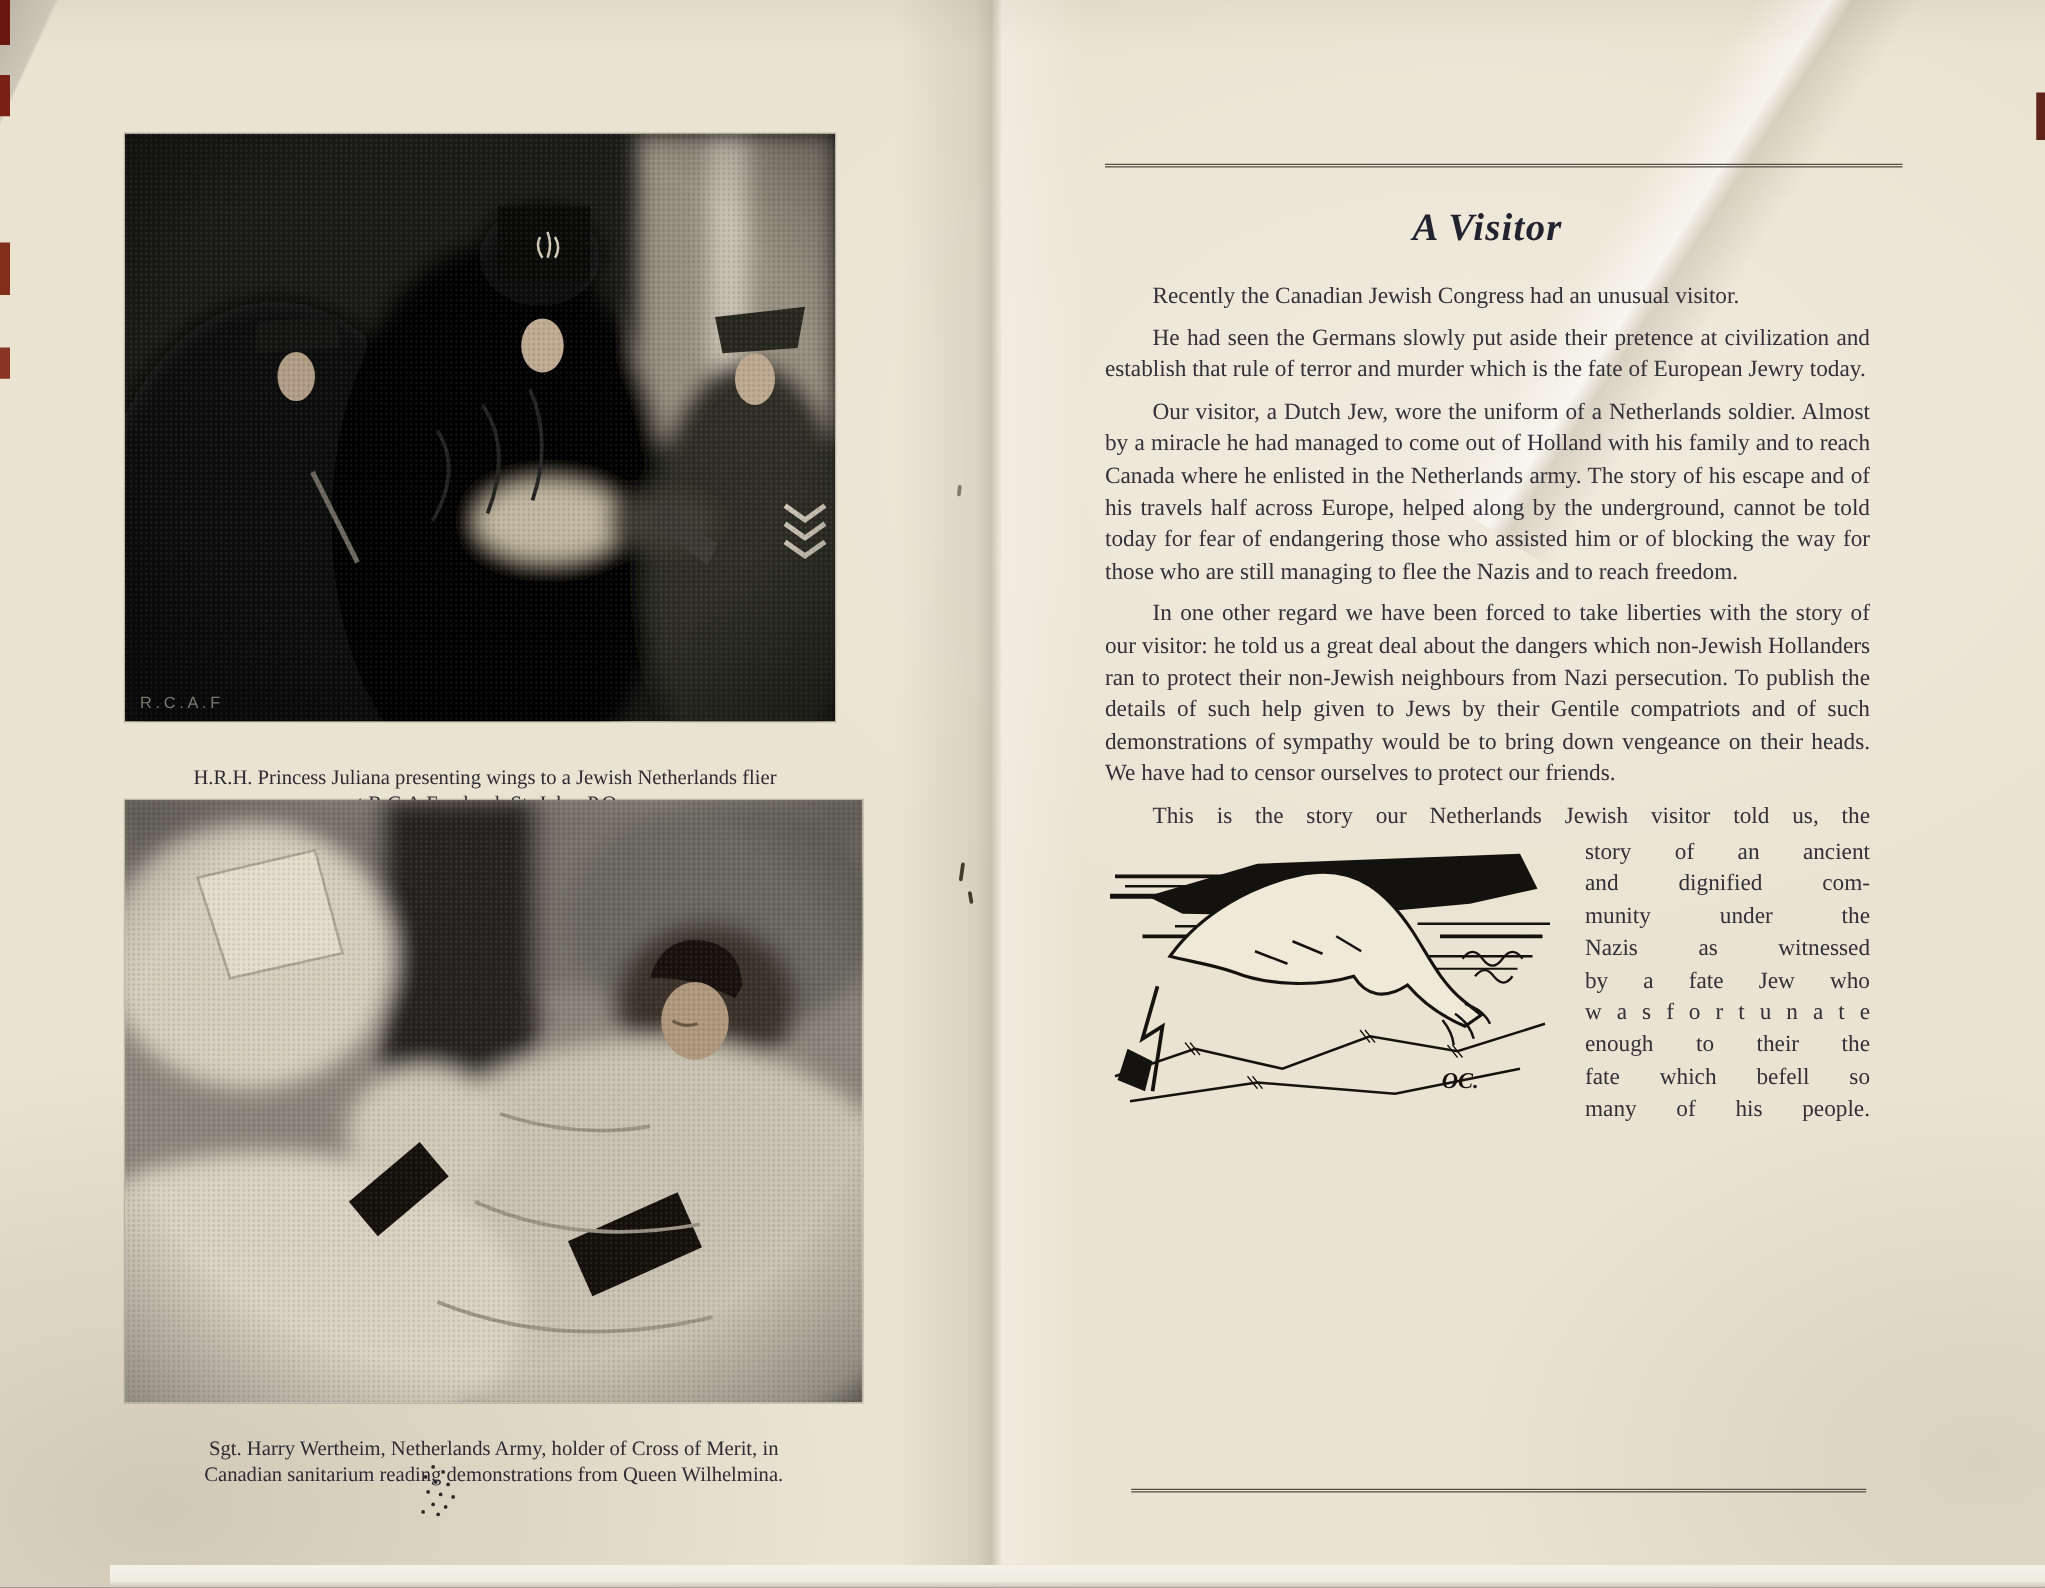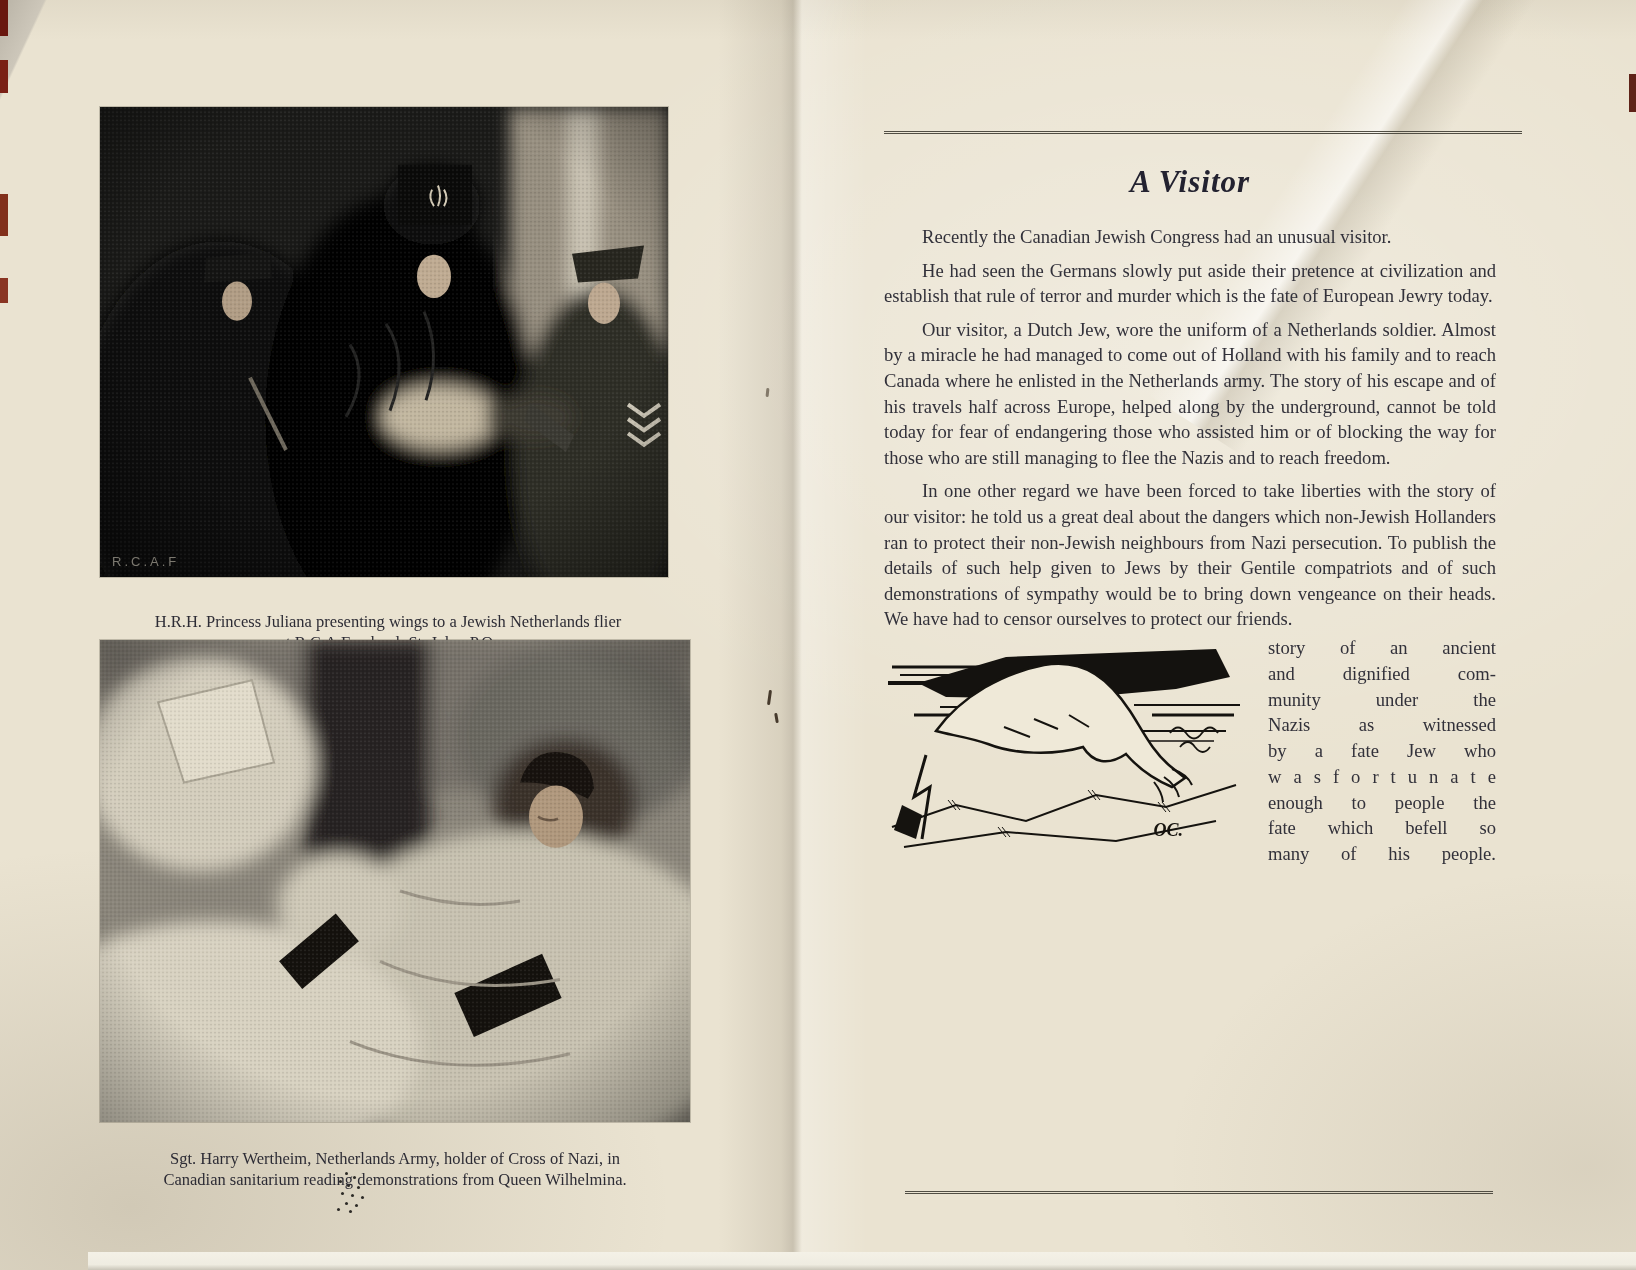--- a/index.html
+++ b/index.html
@@ -179,33 +179,34 @@
         <rect x="360" y="330" width="96" height="48" transform="rotate(-24 408 354)"></rect>
         <rect x="182" y="292" width="74" height="36" transform="rotate(-40 219 310)"></rect>
       </g>
       <path d="M300 250 q60 20 120 10 M280 320 q80 36 180 18 M250 400 q100 40 220 12" stroke="#9b9486" stroke-width="3" fill="none"></path>
       <rect width="590" height="480" fill="url(#ht2)"></rect>
       <rect width="590" height="480" fill="url(#vig2)"></rect>
     </svg>
   </div>
 
   <div class="caption cap2">
-    <div>Sgt. Harry Wertheim, Netherlands Army, holder of Cross of Nazi, in</div>
+    <div>Sgt. Harry Wertheim, Netherlands Army, holder of Cross of Merit, in</div>
     <div>Canadian sanitarium reading demonstrations from Queen Wilhelmina.</div>
   </div>
 
   <div class="rcol">
     <div class="rule rule-top"></div>
     <div class="title">A Visitor</div>
 
     <p class="first">Recently the Canadian Jewish Congress had an unusual visitor.</p>
     <p>He had seen the Germans slowly put aside their pretence at civilization and establish that rule of terror and murder which is the fate of European Jewry today.</p>
     <p>Our visitor, a Dutch Jew, wore the uniform of a Netherlands soldier. Almost by a miracle he had managed to come out of Holland with his family and to reach Canada where he enlisted in the Netherlands army. The story of his escape and of his travels half across Europe, helped along by the underground, cannot be told today for fear of endangering those who assisted him or of blocking the way for those who are still managing to flee the Nazis and to reach freedom.</p>
     <p>In one other regard we have been forced to take liberties with the story of our visitor: he told us a great deal about the dangers which non-Jewish Hollanders ran to protect their non-Jewish neighbours from Nazi persecution. To publish the details of such help given to Jews by their Gentile compatriots and of such demonstrations of sympathy would be to bring down vengeance on their heads. We have had to censor ourselves to protect our friends.</p>
 
+    <div class="wrap-lead">This is the story our Netherlands Jewish visitor told us, the</div>
 
     <div class="wrap-row">
       <div class="illo">
         <svg viewBox="0 0 361 222" preserveAspectRatio="none">
 
           <path d="M34 48 L122 22 L332 14 L346 42 L292 54 L182 64 L62 62 Z" fill="#14120f"></path>
           <g stroke="#14120f" fill="none">
             <path d="M8 32 H96" stroke-width="3"></path>
             <path d="M16 40 H112" stroke-width="2"></path>
             <path d="M4 48 H82" stroke-width="4"></path>
@@ -237,21 +238,21 @@
         </svg>
         <div class="signature">OC.</div>
       </div>
       <div class="side-lines">
         <div>story of an ancient</div>
         <div>and dignified com-</div>
         <div>munity under the</div>
         <div>Nazis as witnessed</div>
         <div>by a fate Jew who</div>
         <div>w a s  f o r t u n a t e</div>
-        <div>enough to people the</div>
+        <div>enough to their the</div>
         <div>fate which befell so</div>
         <div>many of his people.</div>
       </div>
     </div>
   </div>
 
   <div class="rule rule-bottom"></div>
 
 </div>
 

